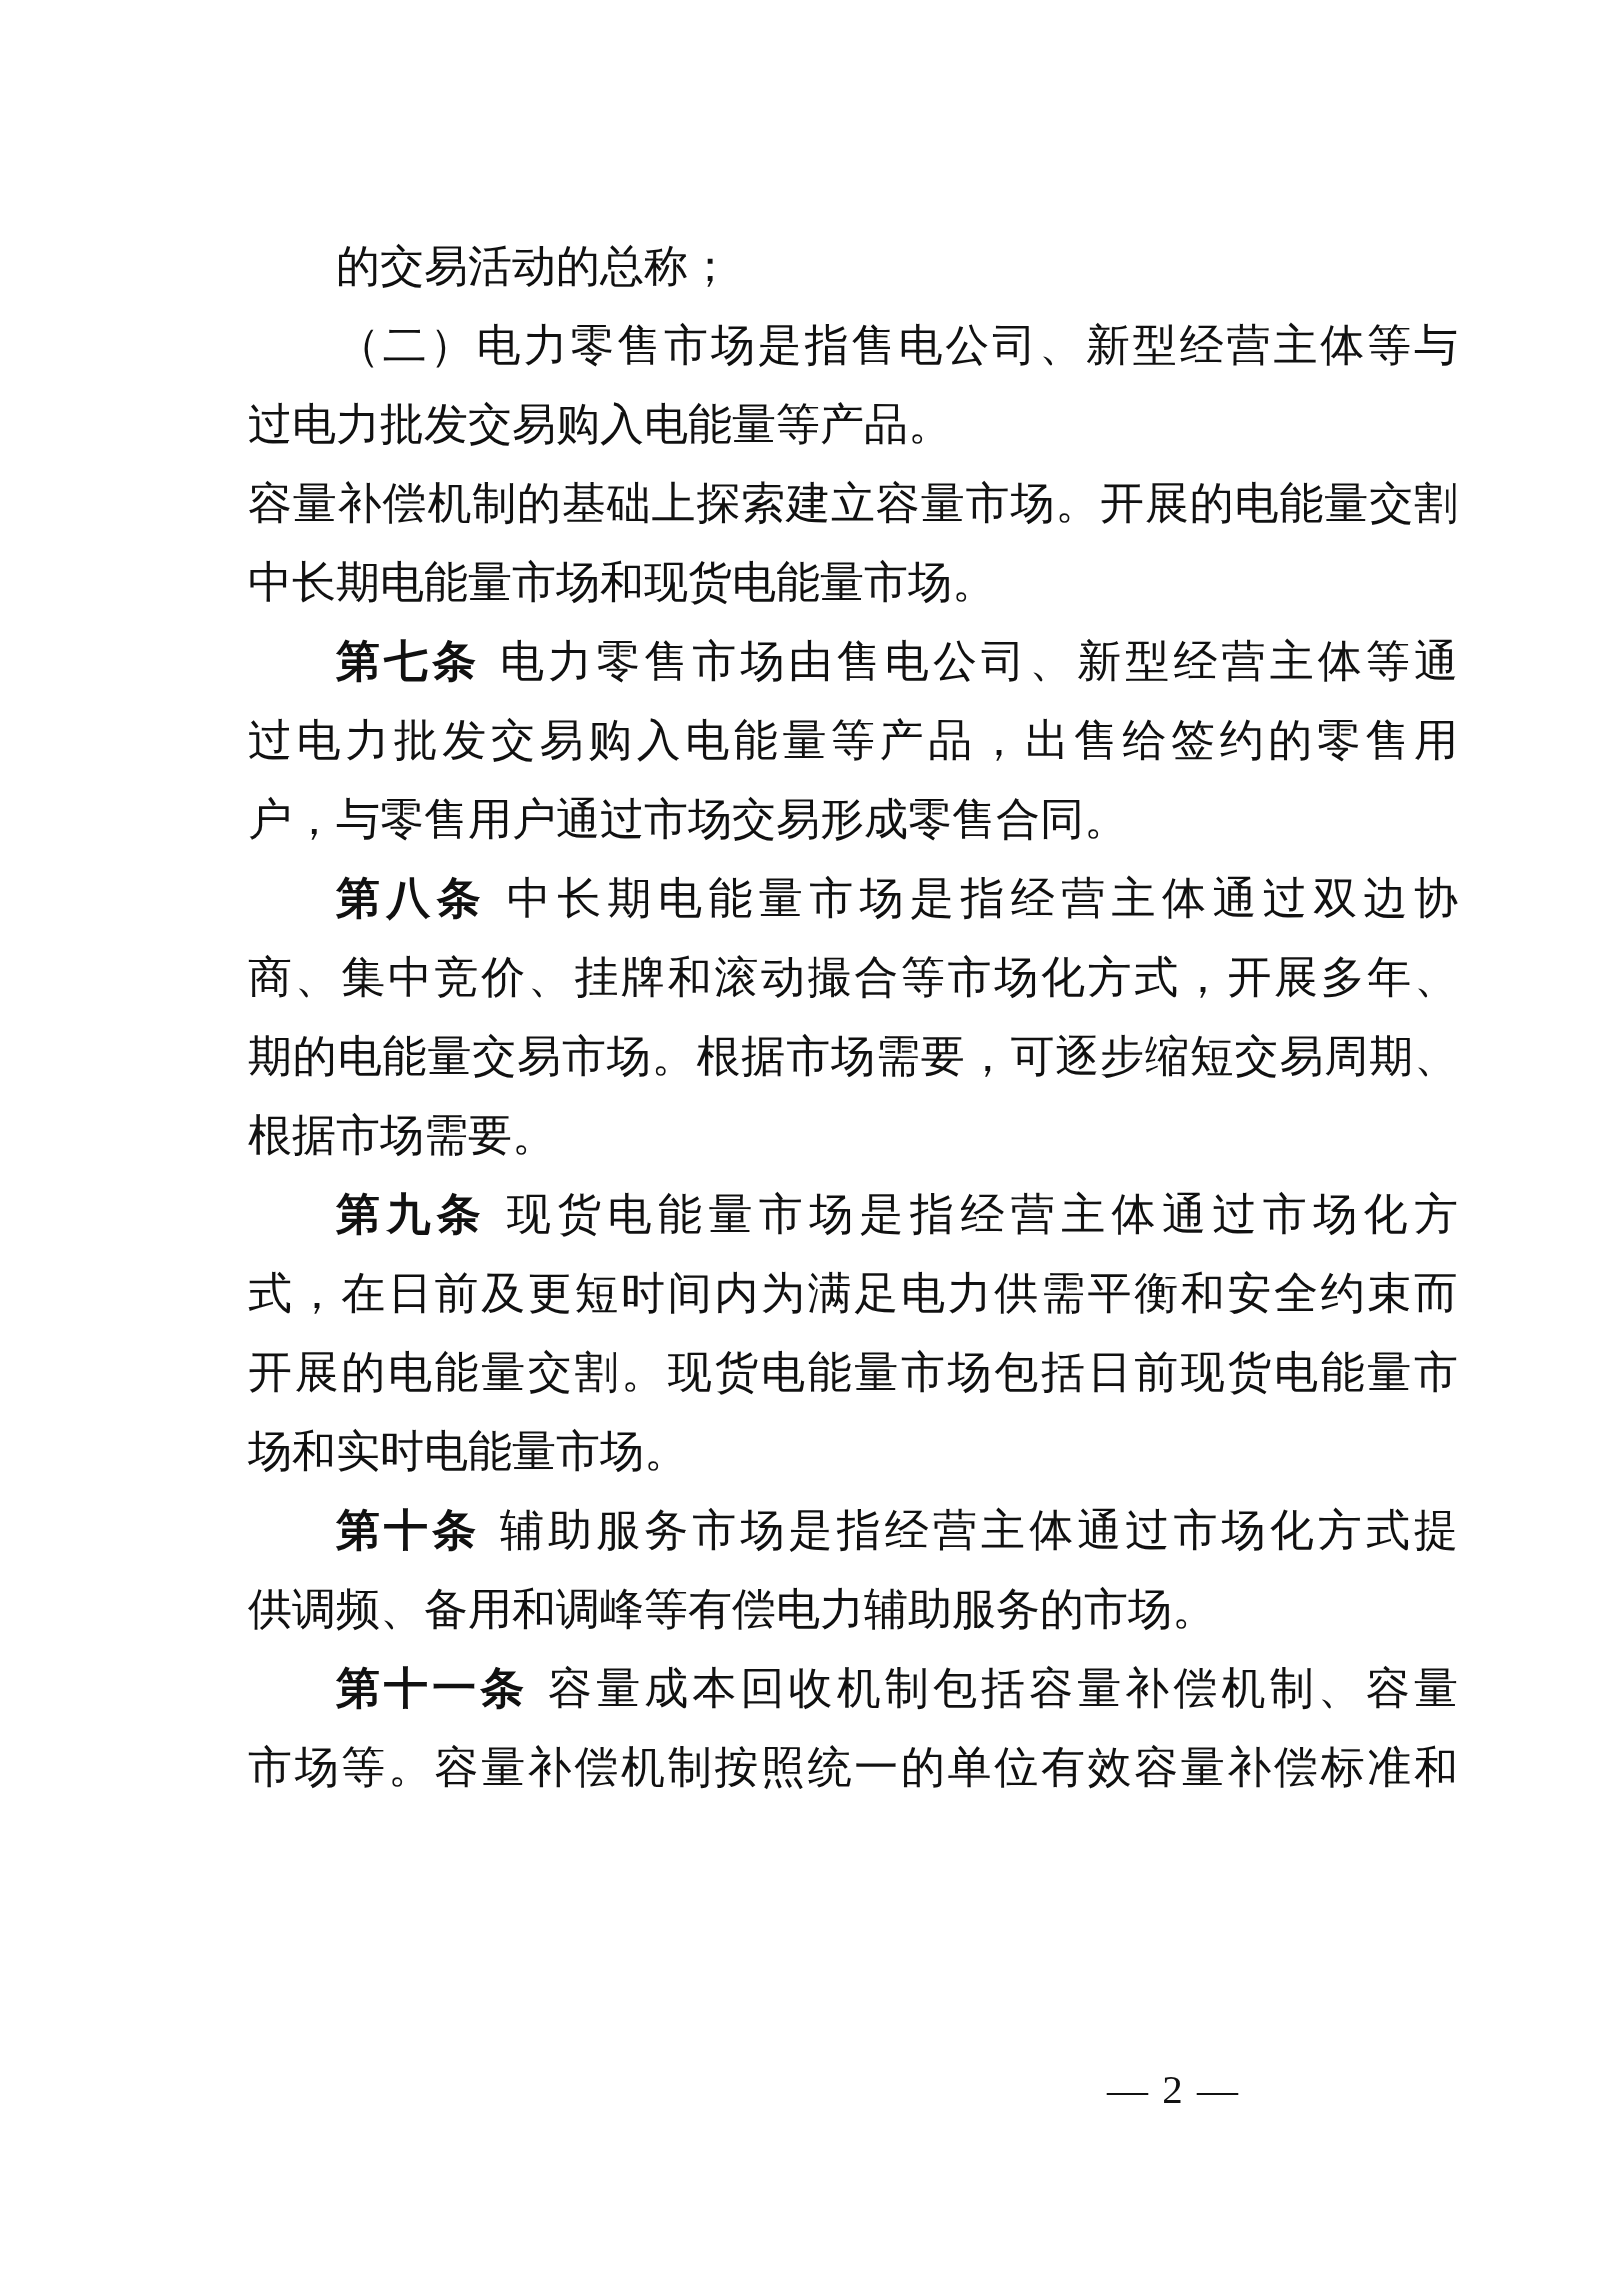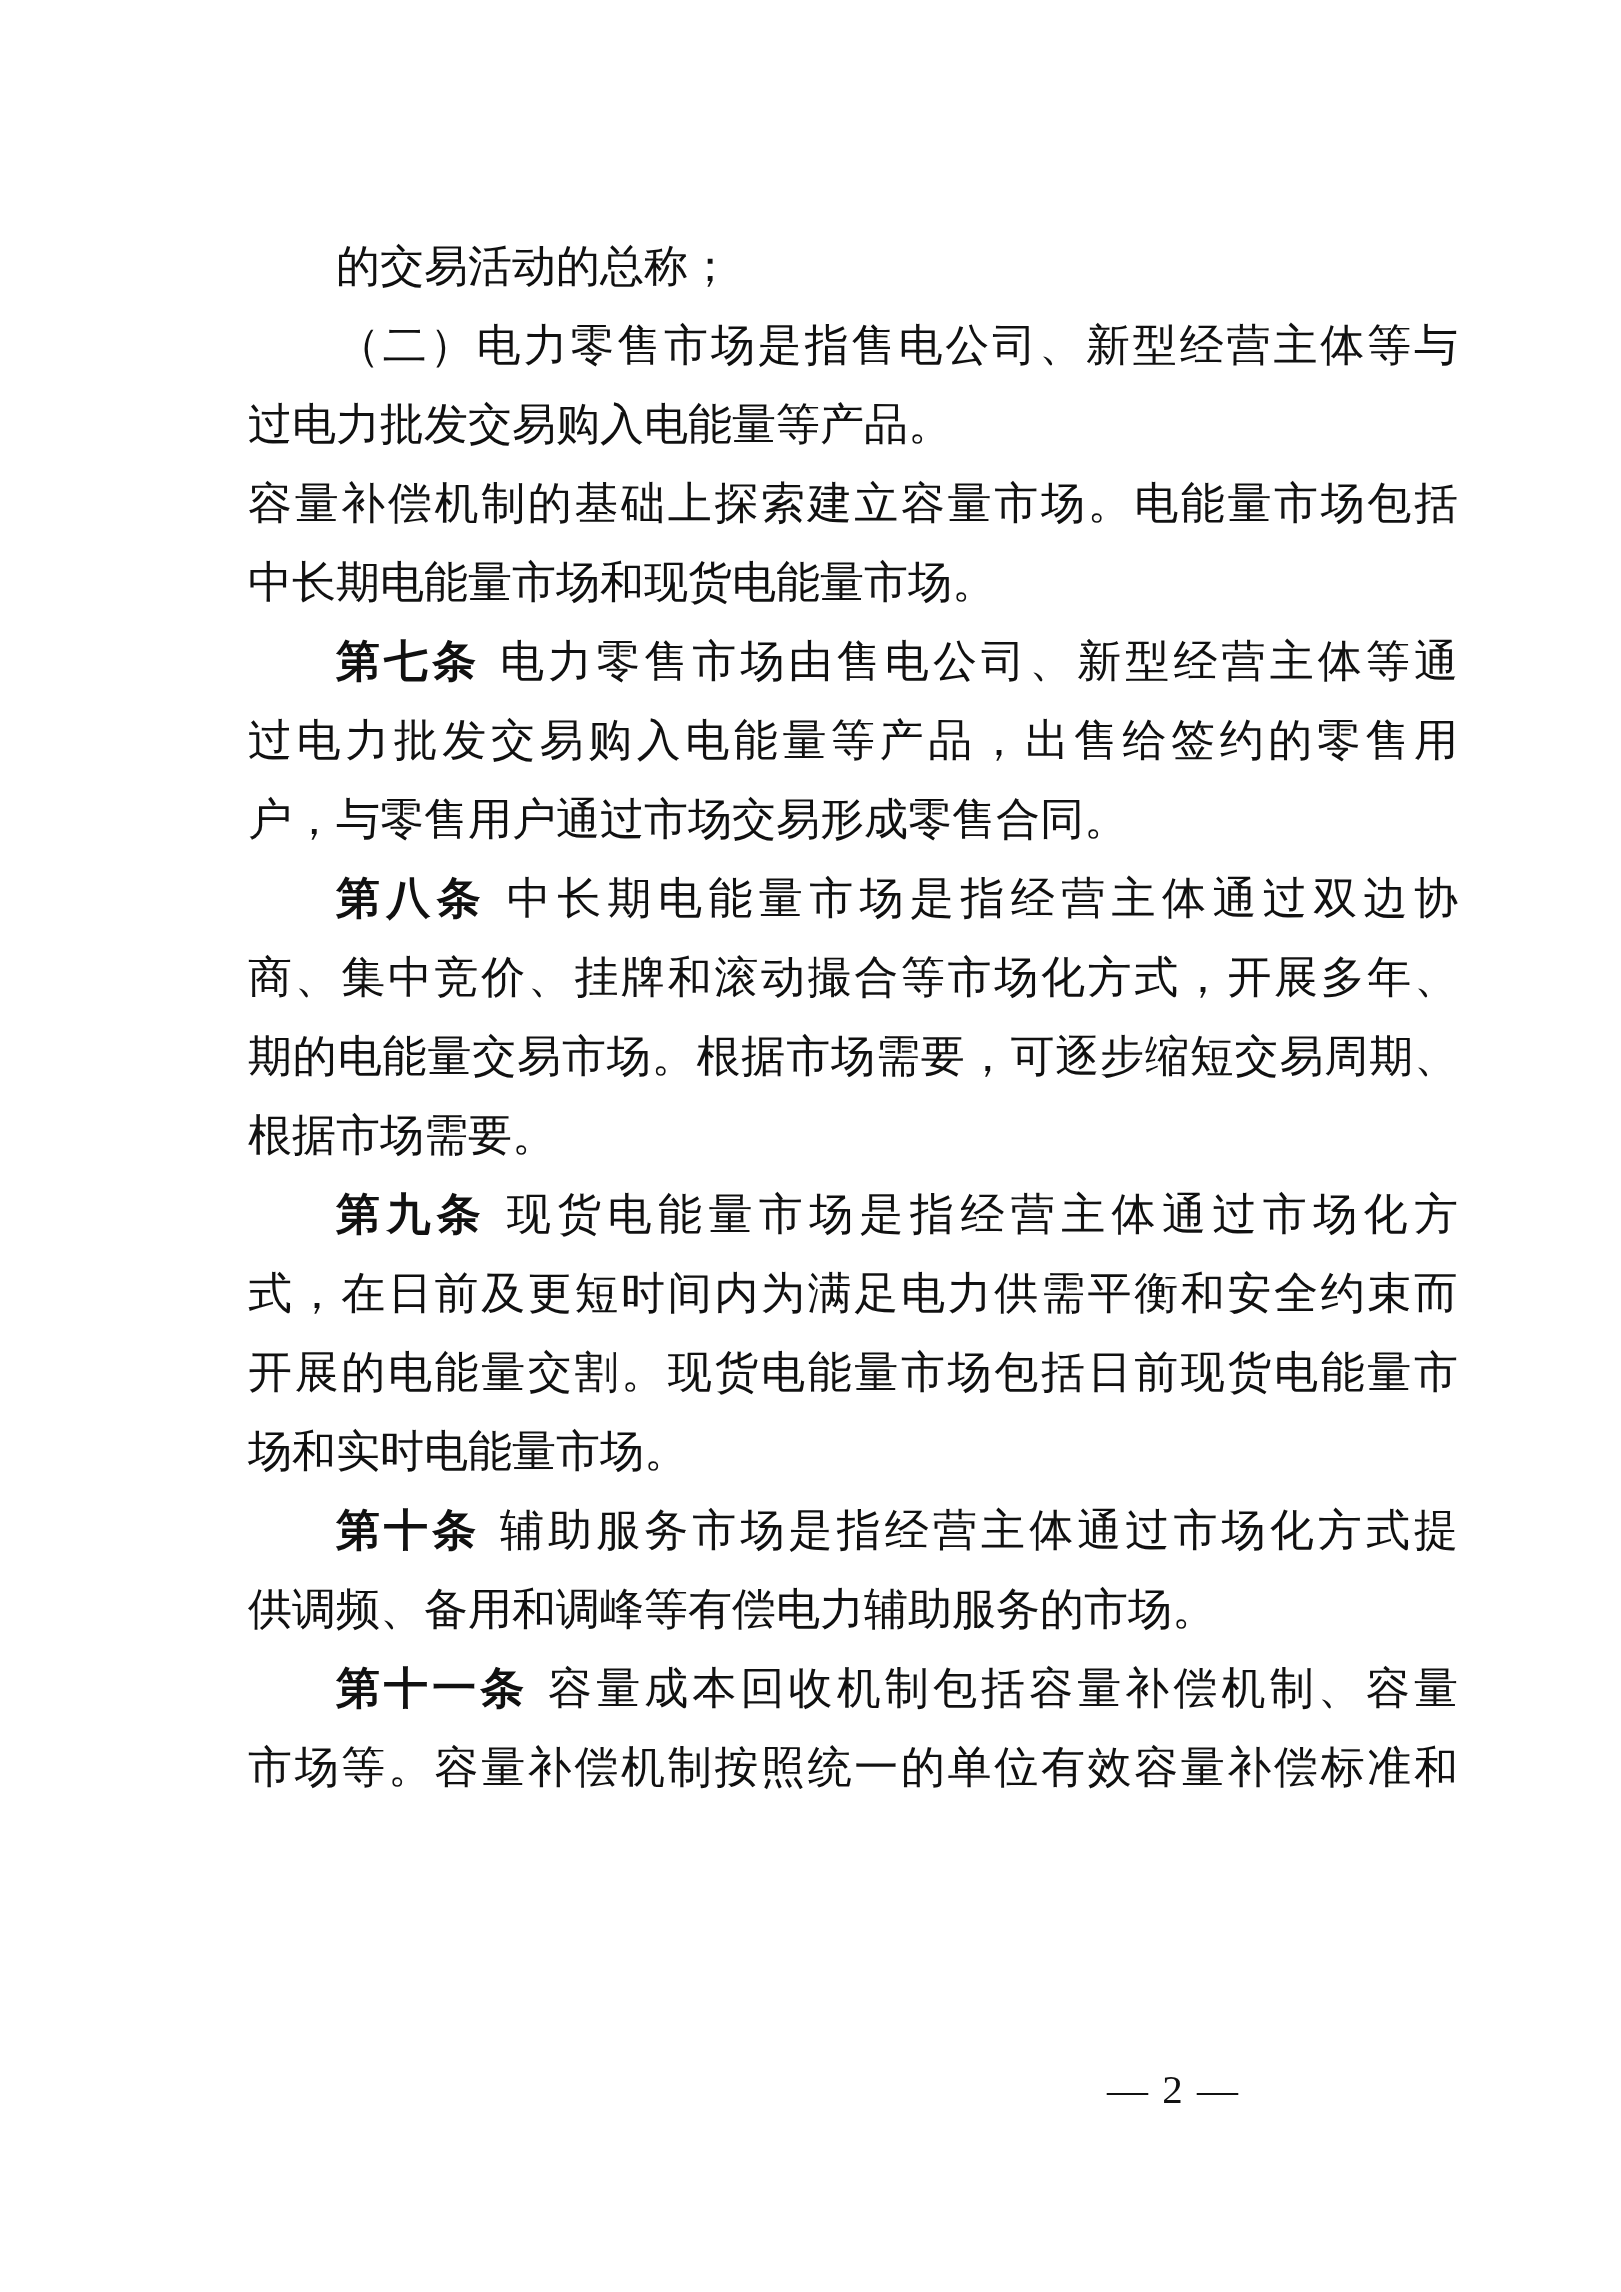--- a/index.html
+++ b/index.html
@@ -54,21 +54,21 @@
   }
 </style>
 </head>
 <body>
 
 <div class="page">
   <div class="doc-body" id="doc-body">
       <div class="line ind">的交易活动的总称；</div>
       <div class="line ind j">（二）电力零售市场是指售电公司、新型经营主体等与</div>
       <div class="line">过电力批发交易购入电能量等产品。</div>
-      <div class="line j">容量补偿机制的基础上探索建立容量市场。电能量市场包括</div>
+      <div class="line j">容量补偿机制的基础上探索建立容量市场。开展的电能量交割</div>
       <div class="line">中长期电能量市场和现货电能量市场。</div>
       <div class="line ind j"><span class="kw">第七条</span>电力零售市场由售电公司、新型经营主体等通</div>
       <div class="line j">过电力批发交易购入电能量等产品，出售给签约的零售用</div>
       <div class="line">户，与零售用户通过市场交易形成零售合同。</div>
       <div class="line ind j"><span class="kw">第八条</span>中长期电能量市场是指经营主体通过双边协</div>
       <div class="line j">商、集中竞价、挂牌和滚动撮合等市场化方式，开展多年、</div>
       <div class="line j">期的电能量交易市场。根据市场需要，可逐步缩短交易周期、</div>
       <div class="line">根据市场需要。</div>
       <div class="line ind j"><span class="kw">第九条</span>现货电能量市场是指经营主体通过市场化方</div>
       <div class="line j">式，在日前及更短时间内为满足电力供需平衡和安全约束而</div>

